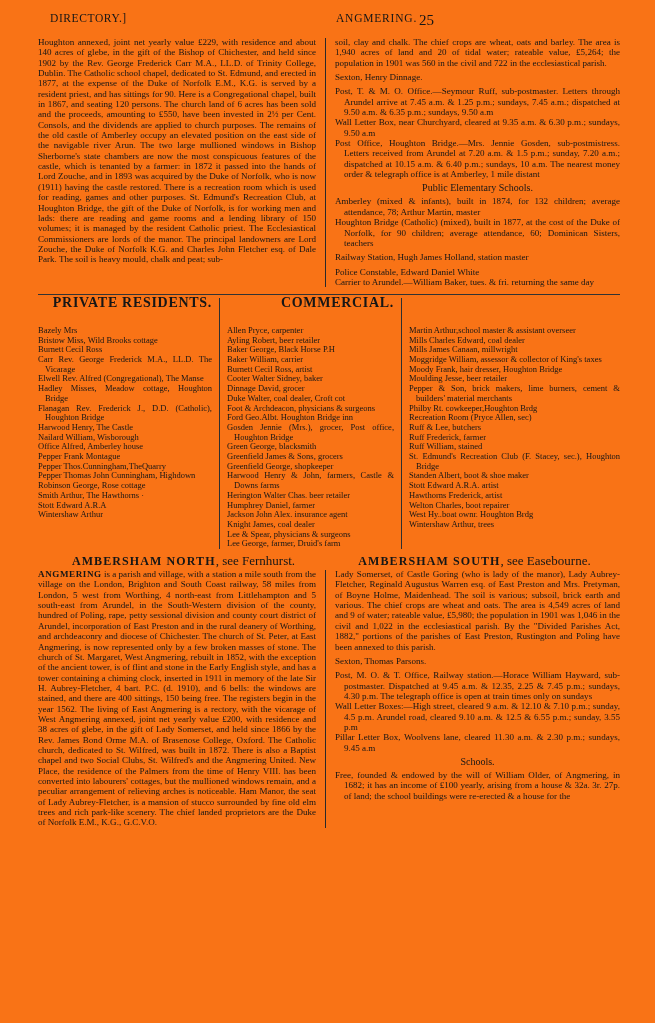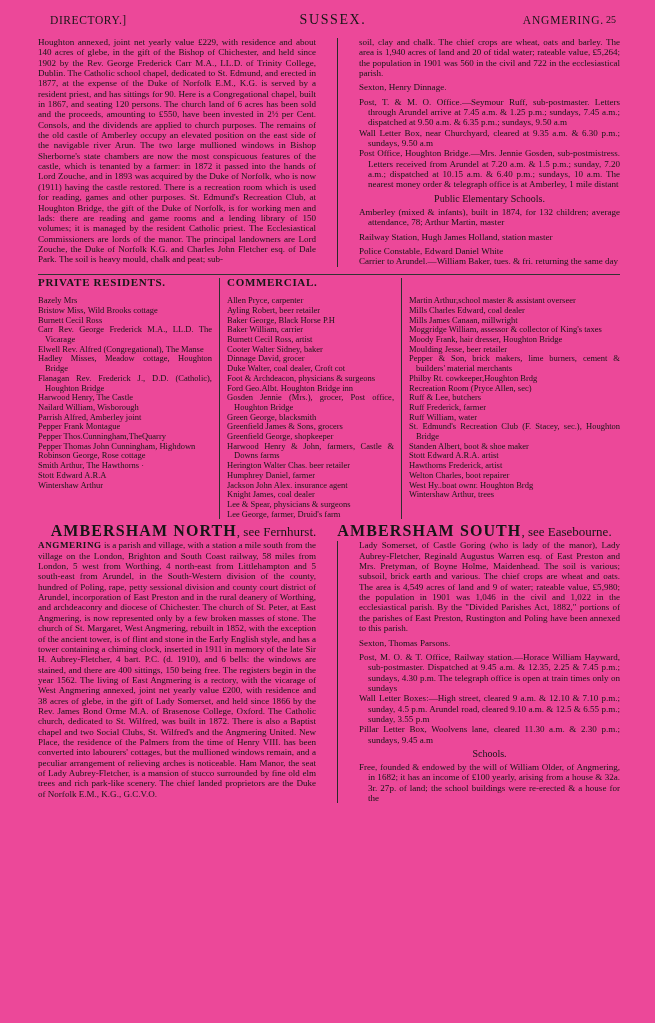--- a/index.html
+++ b/index.html
@@ -13,21 +13,21 @@
     font-family: "Liberation Serif", "DejaVu Serif", serif;
     color: #161616;
     -webkit-font-smoothing: none;
   }
   .page {
     position: relative;
     width: 655px;
     height: 1023px;
     box-sizing: border-box;
     padding: 12px 35px 6px 38px;
-    background: #ec4899;
+    background: #f97316;
   }
 
   
   .runhead {
     display: flex;
     align-items: baseline;
     font-size: 12.5px;
     letter-spacing: .3px;
     margin-bottom: 7px;
     height: 18px;
@@ -49,42 +49,42 @@
     width: 33%;
     text-align: center;
     font-size: 11.5px;
     letter-spacing: .6px;
     display: flex;
     justify-content: flex-end;
     gap: 2px;
     padding-right: 4px;
   }
   .rh-sec { font-variant: small-caps; letter-spacing: .8px; }
-  .rh-num { font-size: 10px; letter-spacing: 0; }
+  .rh-num { font-size: 15px; letter-spacing: 0; }
 
   
   .prose {
     font-size: 9.05px;
     line-height: 10.35px;
     text-align: justify;
     text-justify: inter-word;
     hyphens: none;
   }
   .prose p { margin: 0; }
   .hang {
     padding-left: 9px;
     text-indent: -9px;
     margin: 0;
   }
   .gap { height: 4px; }
 
   
   .twocol {
     display: flex;
-    gap: 12px;
+    gap: 0;
   }
   .col-a { width: 287px; padding-right: 9px; box-sizing: border-box; }
   .col-divider {
     width: 1px;
     background: #2a2a2a;
     margin: 1px 0 0 0;
     align-self: stretch;
   }
   .col-b { width: 287px; padding-left: 9px; box-sizing: border-box; flex: 1; }
 
@@ -108,26 +108,26 @@
   .dircol {
     box-sizing: border-box;
     font-size: 8.5px;
     line-height: 9.7px;
   }
   .dircol.c1 { width: 181px; padding-right: 7px; }
   .dircol.c2 { width: 181px; padding: 0 7px; }
   .dircol.c3 { width: 220px; padding-left: 7px; flex: 1; }
   .vrule { width: 1px; background: #2f2f2f; }
   .dirhead {
-    text-align: left;
+    text-align: right;
     font-variant: small-caps;
-    font-size: 11px;
+    font-size: 14px;
     letter-spacing: .7px;
     font-weight: bold;
-    margin-bottom: 9px;
+    margin-bottom: 18px;
   }
   .dirhead.blank { visibility: hidden; }
   .entry {
     margin: 0;
     padding-left: 7px;
     text-indent: -7px;
     text-align: justify;
   }
   .entry.just { text-align: justify; }
 
@@ -138,34 +138,33 @@
   }
   .villagecell {
     width: 50%;
     text-align: center;
     font-size: 9.3px;
     line-height: 13px;
   }
   .villagecell .vname {
     font-weight: bold;
     letter-spacing: 1.1px;
-    font-size: 16px;
+    font-size: 12px;
   }
   .villagecell .vsee { font-size: 13px; }
 
   .leadcap { font-weight: bold; letter-spacing: .6px; }
 </style>
 </head>
 <body>
 
 <div class="page">
 
   <div class="runhead">
     <div class="rh-left">DIRECTORY.]</div>
-    <div class="rh-center">SUSSEX.</div>
     <div class="rh-right">
       <span class="rh-sec">ANGMERING.</span>
       <span class="rh-num">25</span>
     </div>
   </div>
 
   <div class="twocol">
 
     <div class="col-a prose">
       <p>Houghton annexed, joint net yearly value £229, with residence and about 140 acres of glebe, in the gift of the Bishop of Chichester, and held since 1902 by the Rev. George Frederick Carr M.A., LL.D. of Trinity College, Dublin. The Catholic school chapel, dedicated to St. Edmund, and erected in 1877, at the expense of the Duke of Norfolk E.M., K.G. is served by a resident priest, and has sittings for 90. Here is a Congregational chapel, built in 1867, and seating 120 persons. The church land of 6 acres has been sold and the proceeds, amounting to £550, have been invested in 2½ per Cent. Consols, and the dividends are applied to church purposes. The remains of the old castle of Amberley occupy an elevated position on the east side of the navigable river Arun. The two large mullioned windows in Bishop Sherborne's state chambers are now the most conspicuous features of the castle, which is tenanted by a farmer: in 1872 it passed into the hands of Lord Zouche, and in 1893 was acquired by the Duke of Norfolk, who is now (1911) having the castle restored. There is a recreation room which is used for reading, games and other purposes. St. Edmund's Recreation Club, at Houghton Bridge, the gift of the Duke of Norfolk, is for working men and lads: there are reading and game rooms and a lending library of 150 volumes; it is managed by the resident Catholic priest. The Ecclesiastical Commissioners are lords of the manor. The principal landowners are Lord Zouche, the Duke of Norfolk K.G. and Charles John Fletcher esq. of Dale Park. The soil is heavy mould, chalk and peat; sub-</p>
@@ -176,20 +175,21 @@
     <div class="col-b prose">
       <p>soil, clay and chalk. The chief crops are wheat, oats and barley. The area is 1,940 acres of land and 20 of tidal water; rateable value, £5,264; the population in 1901 was 560 in the civil and 722 in the ecclesiastical parish.</p>
       <div class="gap"></div>
       <p class="hang">Sexton, Henry Dinnage.</p>
       <div class="gap"></div>
       <p class="hang">Post, T. &amp; M. O. Office.—Seymour Ruff, sub-postmaster. Letters through Arundel arrive at 7.45 a.m. &amp; 1.25 p.m.; sundays, 7.45 a.m.; dispatched at 9.50 a.m. &amp; 6.35 p.m.; sundays, 9.50 a.m</p>
       <p class="hang">Wall Letter Box, near Churchyard, cleared at 9.35 a.m. &amp; 6.30 p.m.; sundays, 9.50 a.m</p>
       <p class="hang">Post Office, Houghton Bridge.—Mrs. Jennie Gosden, sub-postmistress. Letters received from Arundel at 7.20 a.m. &amp; 1.5 p.m.; sunday, 7.20 a.m.; dispatched at 10.15 a.m. &amp; 6.40 p.m.; sundays, 10 a.m. The nearest money order &amp; telegraph office is at Amberley, 1 mile distant</p>
       <div class="centerline">Public Elementary Schools.</div>
       <p class="hang">Amberley (mixed &amp; infants), built in 1874, for 132 children; average attendance, 78; Arthur Martin, master</p>
+      <p class="hang">Houghton Bridge (Catholic) (mixed), built in 1877, at the cost of the Duke of Norfolk, for 90 children; average attendance, 60; Dominican Sisters, teachers</p>
       <div class="gap"></div>
       <p class="hang">Railway Station, Hugh James Holland, station master</p>
       <div class="gap"></div>
       <p class="hang">Police Constable, Edward Daniel White</p>
       <p class="hang">Carrier to Arundel.—William Baker, tues. &amp; fri. returning the same day</p>
     </div>
   </div>
 
   <hr class="rule-full">
 
@@ -199,21 +199,21 @@
       <div class="dirhead">PRIVATE RESIDENTS.</div>
       <p class="entry">Bazely Mrs</p>
       <p class="entry">Bristow Miss, Wild Brooks cottage</p>
       <p class="entry">Burnett Cecil Ross</p>
       <p class="entry just">Carr Rev. George Frederick M.A., LL.D. The Vicarage</p>
       <p class="entry just">Elwell Rev. Alfred (Congregational), The Manse</p>
       <p class="entry just">Hadley Misses, Meadow cottage, Houghton Bridge</p>
       <p class="entry just">Flanagan Rev. Frederick J., D.D. (Catholic), Houghton Bridge</p>
       <p class="entry">Harwood Henry, The Castle</p>
       <p class="entry">Nailard William, Wisborough</p>
-      <p class="entry">Parrish Alfred, Amberley joint</p>
+      <p class="entry">Office Alfred, Amberley house</p>
       <p class="entry">Pepper Frank Montague</p>
       <p class="entry just">Pepper Thos.Cunningham,TheQuarry</p>
       <p class="entry just">Pepper Thomas John Cunningham, Highdown</p>
       <p class="entry">Robinson George, Rose cottage</p>
       <p class="entry">Smith Arthur, The Hawthorns ·</p>
       <p class="entry">Stott Edward A.R.A</p>
       <p class="entry">Wintershaw Arthur</p>
     </div>
 
     <div class="vrule"></div>
@@ -251,21 +251,21 @@
       <p class="entry">Mills Charles Edward, coal dealer</p>
       <p class="entry">Mills James Canaan, millwright</p>
       <p class="entry just">Moggridge William, assessor &amp; collector of King's taxes</p>
       <p class="entry just">Moody Frank, hair dresser, Houghton Bridge</p>
       <p class="entry">Moulding Jesse, beer retailer</p>
       <p class="entry just">Pepper &amp; Son, brick makers, lime burners, cement &amp; builders' material merchants</p>
       <p class="entry">Philby Rt. cowkeeper,Houghton Brdg</p>
       <p class="entry">Recreation Room (Pryce Allen, sec)</p>
       <p class="entry">Ruff &amp; Lee, butchers</p>
       <p class="entry">Ruff Frederick, farmer</p>
-      <p class="entry">Ruff William, water</p>
+      <p class="entry">Ruff William, stained</p>
       <p class="entry just">St. Edmund's Recreation Club (F. Stacey, sec.), Houghton Bridge</p>
       <p class="entry">Standen Albert, boot &amp; shoe maker</p>
       <p class="entry">Stott Edward A.R.A. artist</p>
       <p class="entry">Hawthorns Frederick, artist</p>
       <p class="entry">Welton Charles, boot repairer</p>
       <p class="entry">West Hy..boat ownr. Houghton Brdg</p>
       <p class="entry">Wintershaw Arthur, trees</p>
     </div>
   </div>
 

